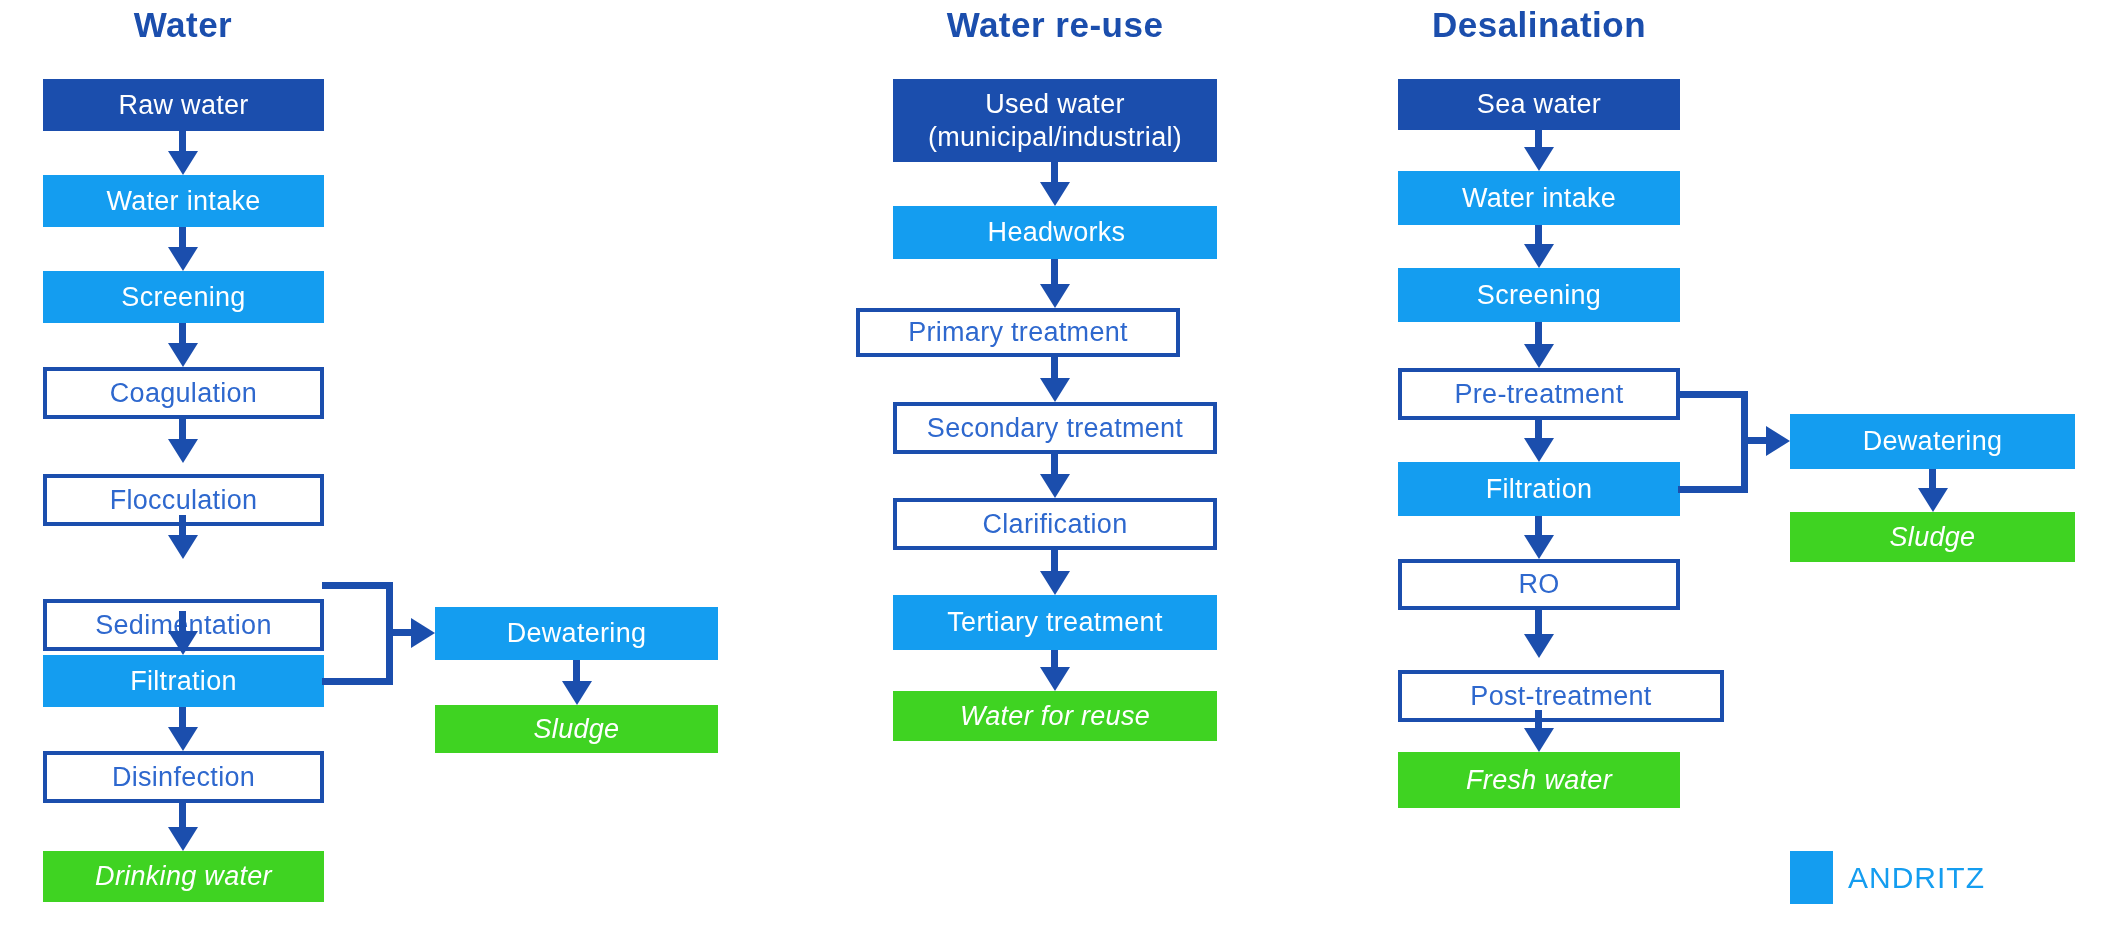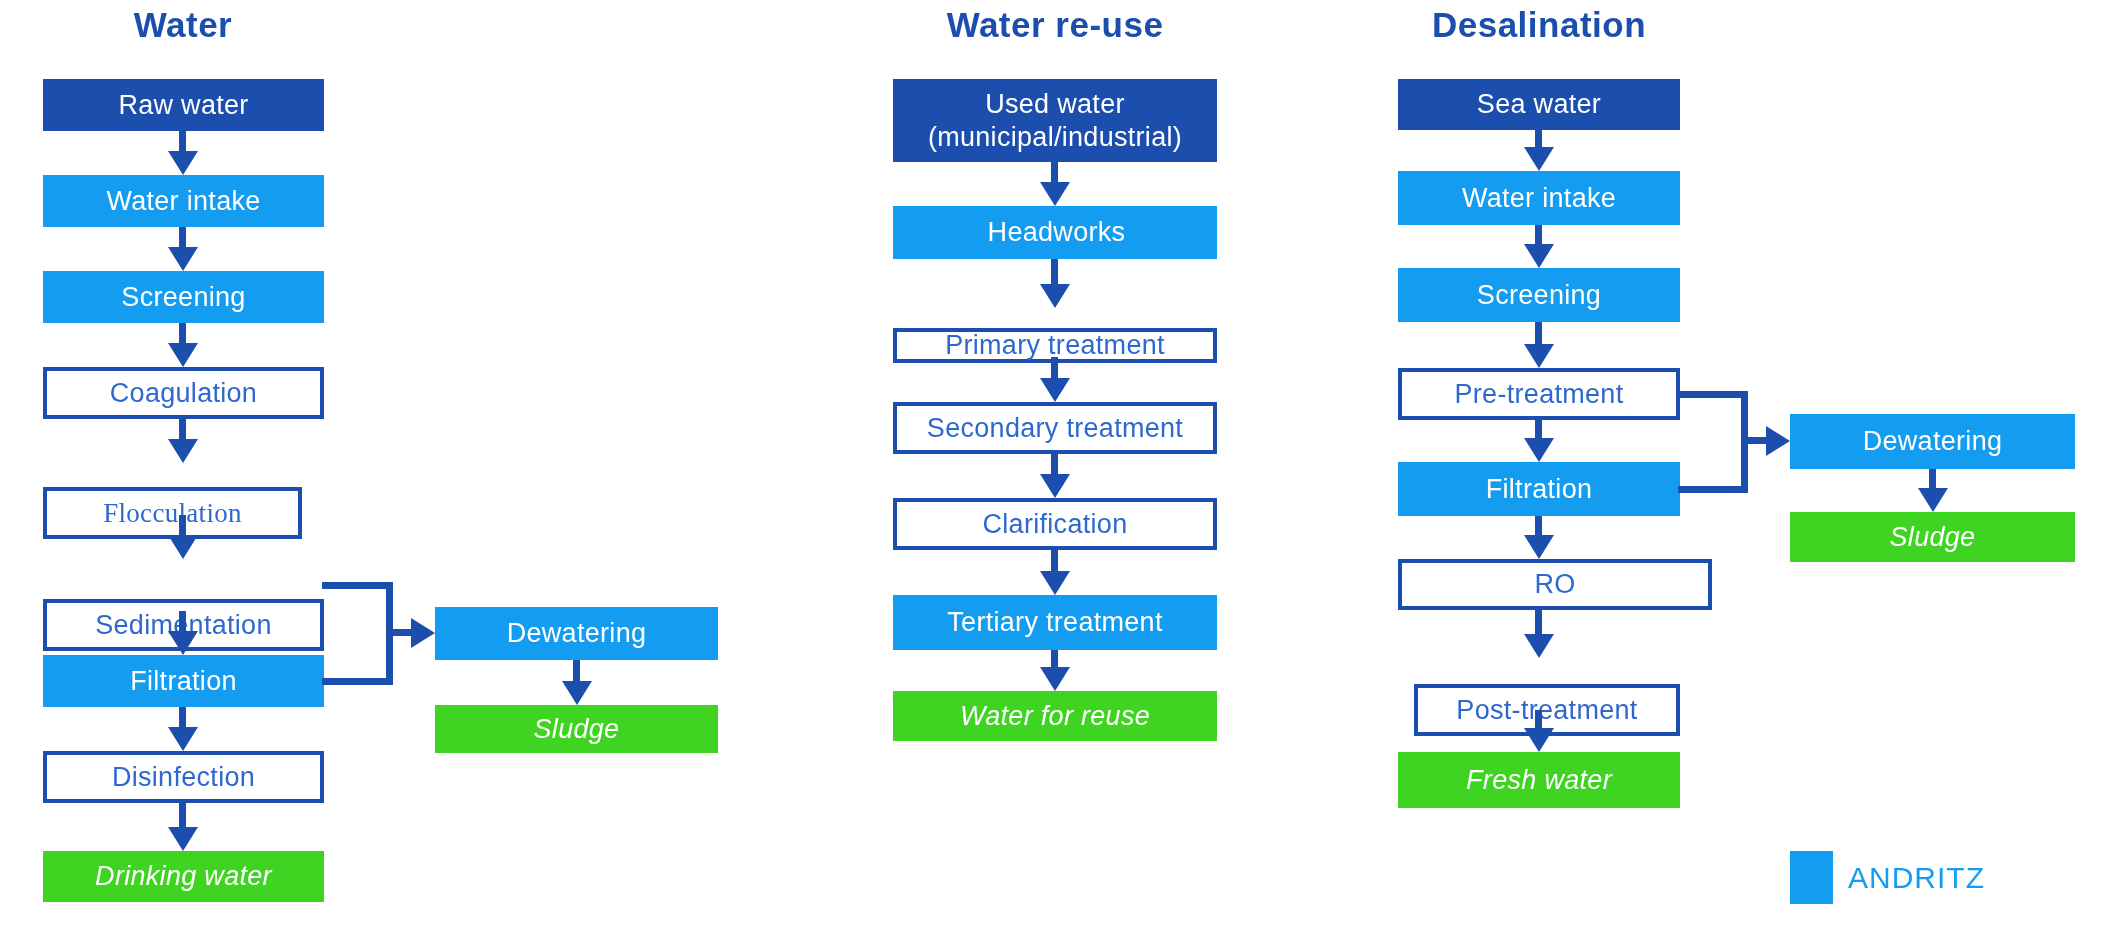--- a/index.html
+++ b/index.html
@@ -51,21 +51,21 @@
     <div class="box v-light" style="left: 43px; top: 271px; width: 281px; height: 52px;">Screening</div>
     <div class="arrow" style="left: 168px; top: 323px; width: 30px; height: 44px;">
       <div class="stem" style="left: 11px; top: 0px; width: 7px; height: 22px;"></div>
       <div class="head-down" style="left: 0px; top: 20px;"></div>
     </div>
     <div class="box v-outline" style="left: 43px; top: 367px; width: 281px; height: 52px;">Coagulation</div>
     <div class="arrow" style="left: 168px; top: 419px; width: 30px; height: 44px;">
       <div class="stem" style="left: 11px; top: 0px; width: 7px; height: 22px;"></div>
       <div class="head-down" style="left: 0px; top: 20px;"></div>
     </div>
-    <div class="box v-outline" style="left: 43px; top: 487px; width: 259px; height: 52px; font-family: Liberation Serif, serif;">Flocculation</div>
+    <div class="box v-outline" style="left: 43px; top: 474px; width: 281px; height: 52px;">Flocculation</div>
     <div class="arrow" style="left: 168px; top: 515px; width: 30px; height: 44px;">
       <div class="stem" style="left: 11px; top: 0px; width: 7px; height: 22px;"></div>
       <div class="head-down" style="left: 0px; top: 20px;"></div>
     </div>
     <div class="box v-outline" style="left: 43px; top: 559px; width: 281px; height: 52px; margin-top: 40px;">Sedimentation</div>
     <div class="arrow" style="left: 168px; top: 611px; width: 30px; height: 44px;">
       <div class="stem" style="left: 11px; top: 0px; width: 7px; height: 22px;"></div>
       <div class="head-down" style="left: 0px; top: 20px;"></div>
     </div>
     <div class="box v-light" style="left: 43px; top: 655px; width: 281px; height: 52px;">Filtration</div>
@@ -97,21 +97,21 @@
 (municipal/industrial)</div>
     <div class="arrow" style="left: 1040px; top: 162px; width: 30px; height: 44px;">
       <div class="stem" style="left: 11px; top: 0px; width: 7px; height: 22px;"></div>
       <div class="head-down" style="left: 0px; top: 20px;"></div>
     </div>
     <div class="box v-light" style="left: 893px; top: 206px; width: 324px; height: 53px; padding-left: 9px;">Headworks</div>
     <div class="arrow" style="left: 1040px; top: 259px; width: 30px; height: 49px;">
       <div class="stem" style="left: 11px; top: 0px; width: 7px; height: 27px;"></div>
       <div class="head-down" style="left: 0px; top: 25px;"></div>
     </div>
-    <div class="box v-outline" style="left: 893px; top: 308px; width: 324px; height: 35px; margin-top: 20px;">Primary treatment</div>
+    <div class="box v-outline" style="left: 856px; top: 308px; width: 324px; height: 49px;">Primary treatment</div>
     <div class="arrow" style="left: 1040px; top: 357px; width: 30px; height: 45px;">
       <div class="stem" style="left: 11px; top: 0px; width: 7px; height: 23px;"></div>
       <div class="head-down" style="left: 0px; top: 21px;"></div>
     </div>
     <div class="box v-outline" style="left: 893px; top: 402px; width: 324px; height: 52px;">Secondary treatment</div>
     <div class="arrow" style="left: 1040px; top: 454px; width: 30px; height: 44px;">
       <div class="stem" style="left: 11px; top: 0px; width: 7px; height: 22px;"></div>
       <div class="head-down" style="left: 0px; top: 20px;"></div>
     </div>
     <div class="box v-outline" style="left: 893px; top: 498px; width: 324px; height: 52px;">Clarification</div>
@@ -144,26 +144,26 @@
     <div class="box v-outline" style="left: 1398px; top: 368px; width: 282px; height: 52px;">Pre-treatment</div>
     <div class="arrow" style="left: 1524px; top: 420px; width: 30px; height: 42px;">
       <div class="stem" style="left: 11px; top: 0px; width: 7px; height: 20px;"></div>
       <div class="head-down" style="left: 0px; top: 18px;"></div>
     </div>
     <div class="box v-light" style="left: 1398px; top: 462px; width: 282px; height: 54px;">Filtration</div>
     <div class="arrow" style="left: 1524px; top: 516px; width: 30px; height: 43px;">
       <div class="stem" style="left: 11px; top: 0px; width: 7px; height: 21px;"></div>
       <div class="head-down" style="left: 0px; top: 19px;"></div>
     </div>
-    <div class="box v-outline" style="left: 1398px; top: 559px; width: 314px; height: 51px;">RO</div>
+    <div class="box v-outline" style="left: 1398px; top: 559px; width: 282px; height: 51px;">RO</div>
     <div class="arrow" style="left: 1524px; top: 610px; width: 30px; height: 48px;">
       <div class="stem" style="left: 11px; top: 0px; width: 7px; height: 26px;"></div>
       <div class="head-down" style="left: 0px; top: 24px;"></div>
     </div>
-    <div class="box v-outline" style="left: 1398px; top: 684px; width: 266px; height: 52px; margin-left: 16px;">Post-treatment</div>
+    <div class="box v-outline" style="left: 1398px; top: 670px; width: 326px; height: 52px;">Post-treatment</div>
     <div class="arrow" style="left: 1524px; top: 710px; width: 30px; height: 42px;">
       <div class="stem" style="left: 11px; top: 0px; width: 7px; height: 20px;"></div>
       <div class="head-down" style="left: 0px; top: 18px;"></div>
     </div>
     <div class="box v-green" style="left: 1398px; top: 752px; width: 282px; height: 56px;">Fresh water</div>
     <div class="box v-light" style="left: 1790px; top: 414px; width: 285px; height: 55px;">Dewatering</div>
     <div class="box v-green" style="left: 1790px; top: 512px; width: 285px; height: 50px;">Sludge</div>
     <div class="arrow" style="left: 1917.5px; top: 469px; width: 30px; height: 43px;">
       <div class="stem" style="left: 11px; top: 0px; width: 7px; height: 21px;"></div>
       <div class="head-down" style="left: 0px; top: 19px;"></div>

